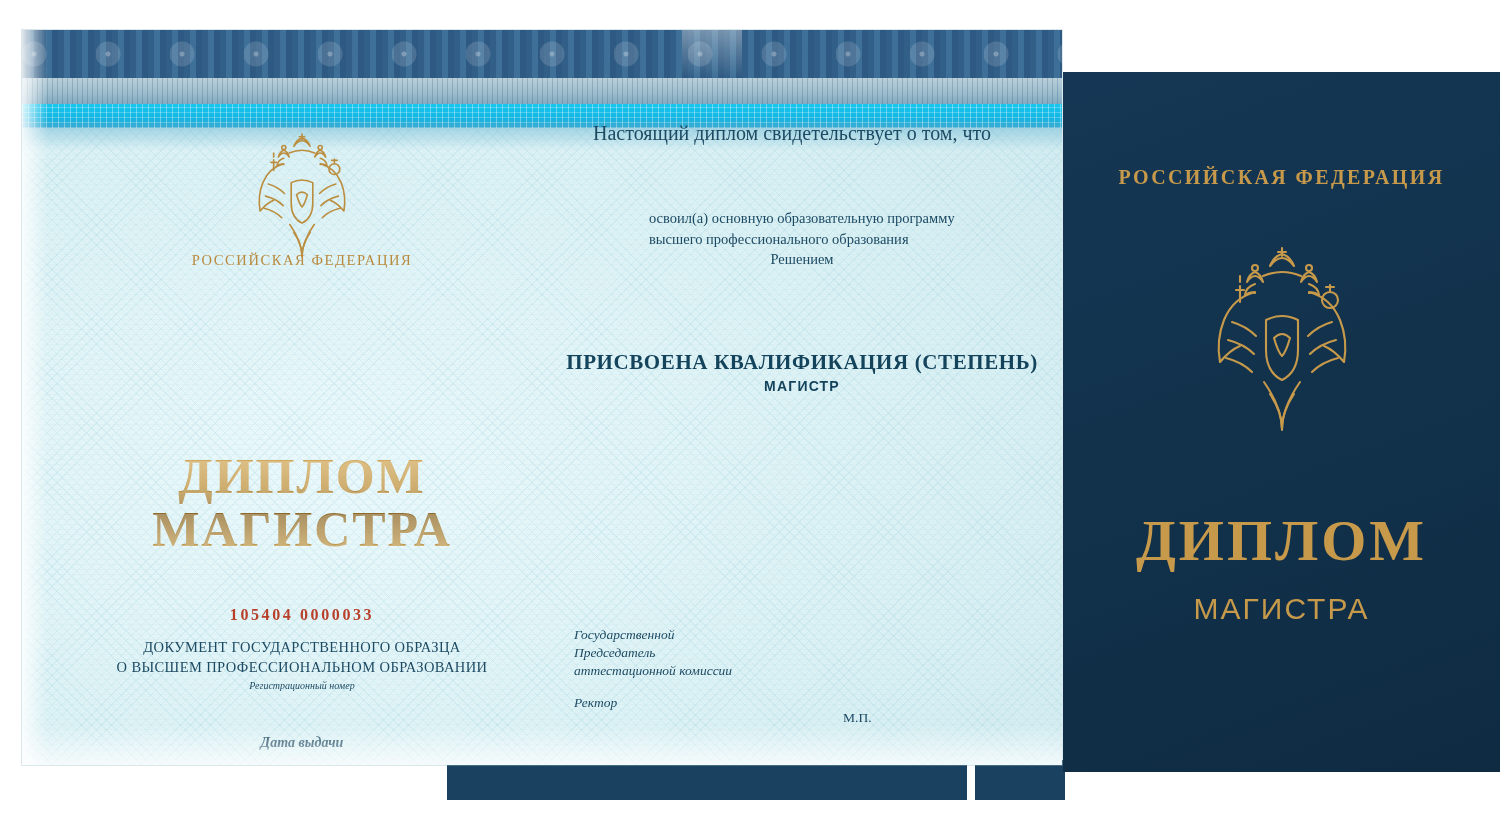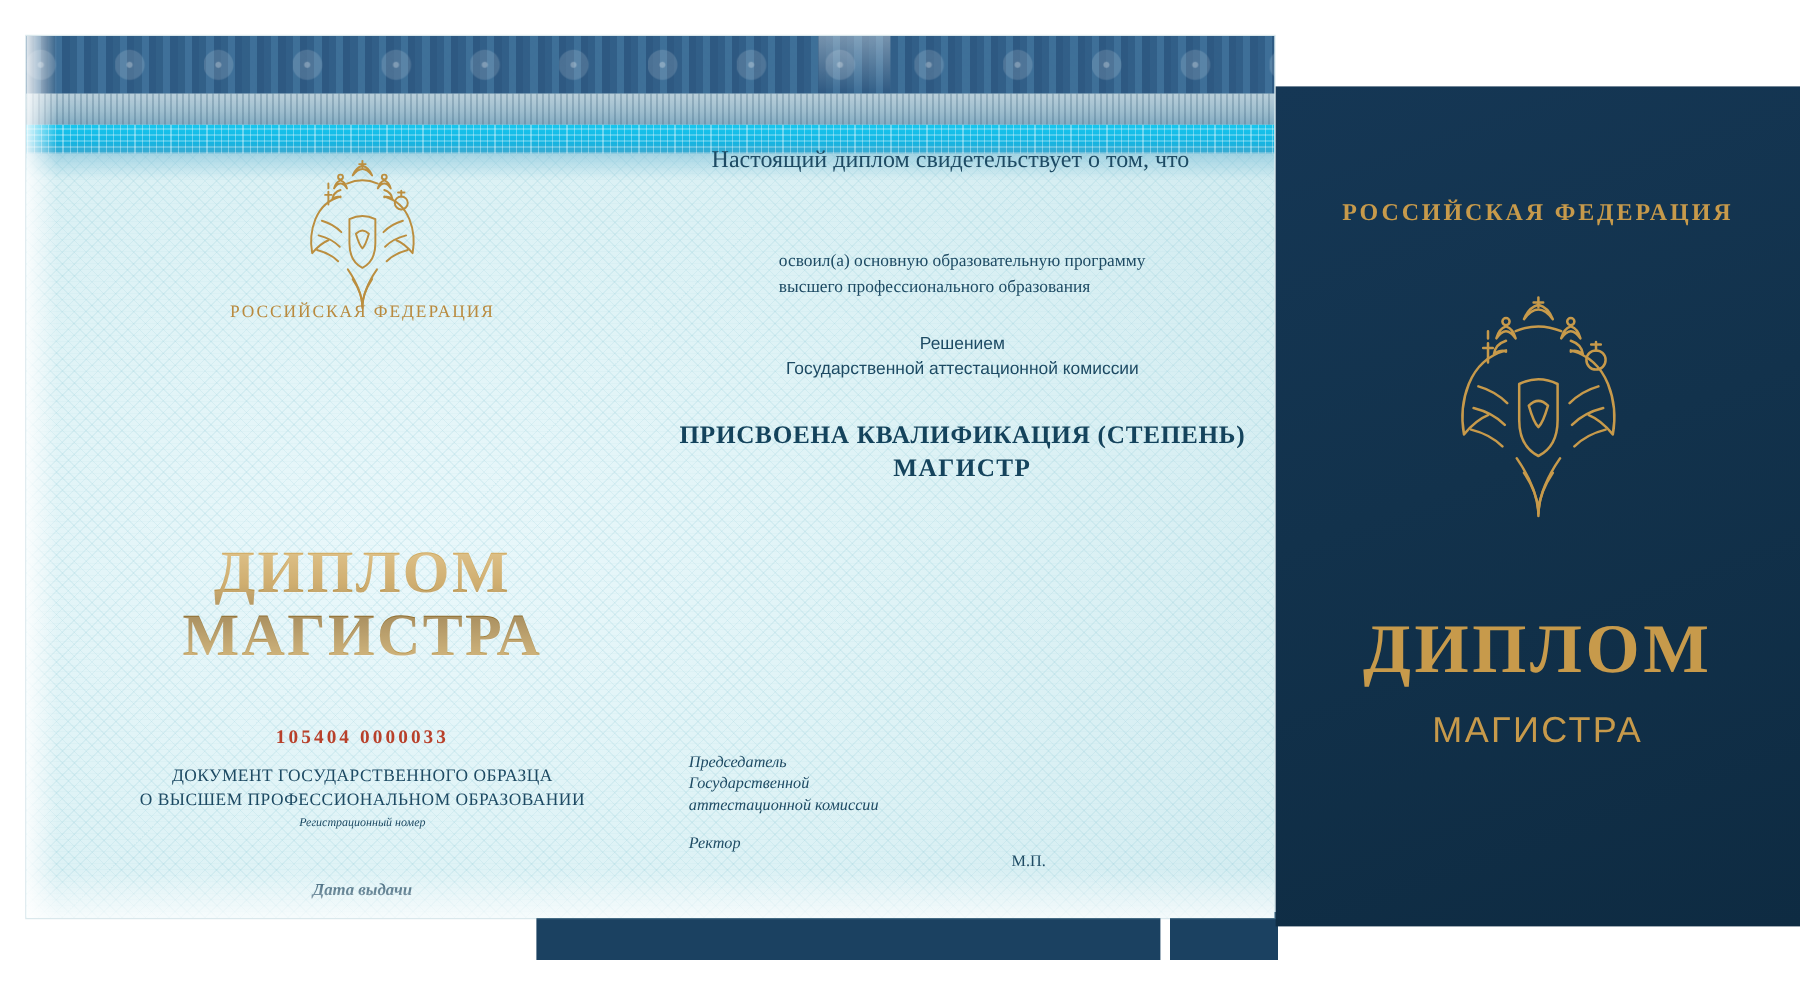--- a/index.html
+++ b/index.html
@@ -295,51 +295,51 @@
     text-align: left;
     color: #1d4a63;
     font-size: 14.5px;
     line-height: 1.45;
     font-family: "Liberation Serif", serif;
     margin-left: 27px;
   }
   .r-block3 {
     position: absolute;
     left: 560px;
-    top: 247px;
+    top: 219px;
     width: 440px;
     text-align: center;
     color: #1d4a63;
     font-size: 14.5px;
     line-height: 1.45;
-    font-family: Liberation Sans, sans-serif;
+    font-family: Liberation Serif, serif;
   }
   .r-qual {
     position: absolute;
     left: 520px;
     top: 320px;
     width: 520px;
     text-align: center;
     color: #14435c;
     font-size: 21px;
     font-weight: bold;
     letter-spacing: 0.6px;
     font-family: "Liberation Serif", serif;
   }
   .r-degree {
     position: absolute;
     left: 520px;
     top: 348px;
     width: 520px;
     text-align: center;
     color: #14435c;
-    font-size: 21px;
+    font-size: 14px;
     font-weight: bold;
     letter-spacing: 1.2px;
-    font-family: Liberation Serif, serif;
+    font-family: Liberation Sans, sans-serif;
   }
   .r-direction {
     position: absolute;
     left: 520px;
     top: 378px;
     width: 520px;
     text-align: center;
     color: #14435c;
     font-size: 17px;
     font-weight: bold;
@@ -512,29 +512,28 @@
 
   <div class="r-line1">Настоящий диплом свидетельствует о том, что</div>
 
   <div class="r-block2">
     <div>освоил(а) основную образовательную программу</div>
     <div>высшего профессионального образования</div>
   </div>
 
   <div class="r-block3">
     <div>Решением</div>
-    <div>Государственной аттестационной комиссии</div>
   </div>
 
   <div class="r-qual">ПРИСВОЕНА КВАЛИФИКАЦИЯ (СТЕПЕНЬ)</div>
   <div class="r-degree">МАГИСТР</div>
 
   <div class="sig-chair">
+    <div>Государственной</div>
     <div>Председатель</div>
-    <div>Государственной</div>
     <div>аттестационной комиссии</div>
   </div>
   <div class="sig-rector">Ректор</div>
   <div class="sig-seal">М.П.</div>
 
   <div class="spread-edge-left"></div>
   <div class="spread-edge-bottom"></div>
 </div>
 
 </body></html>

